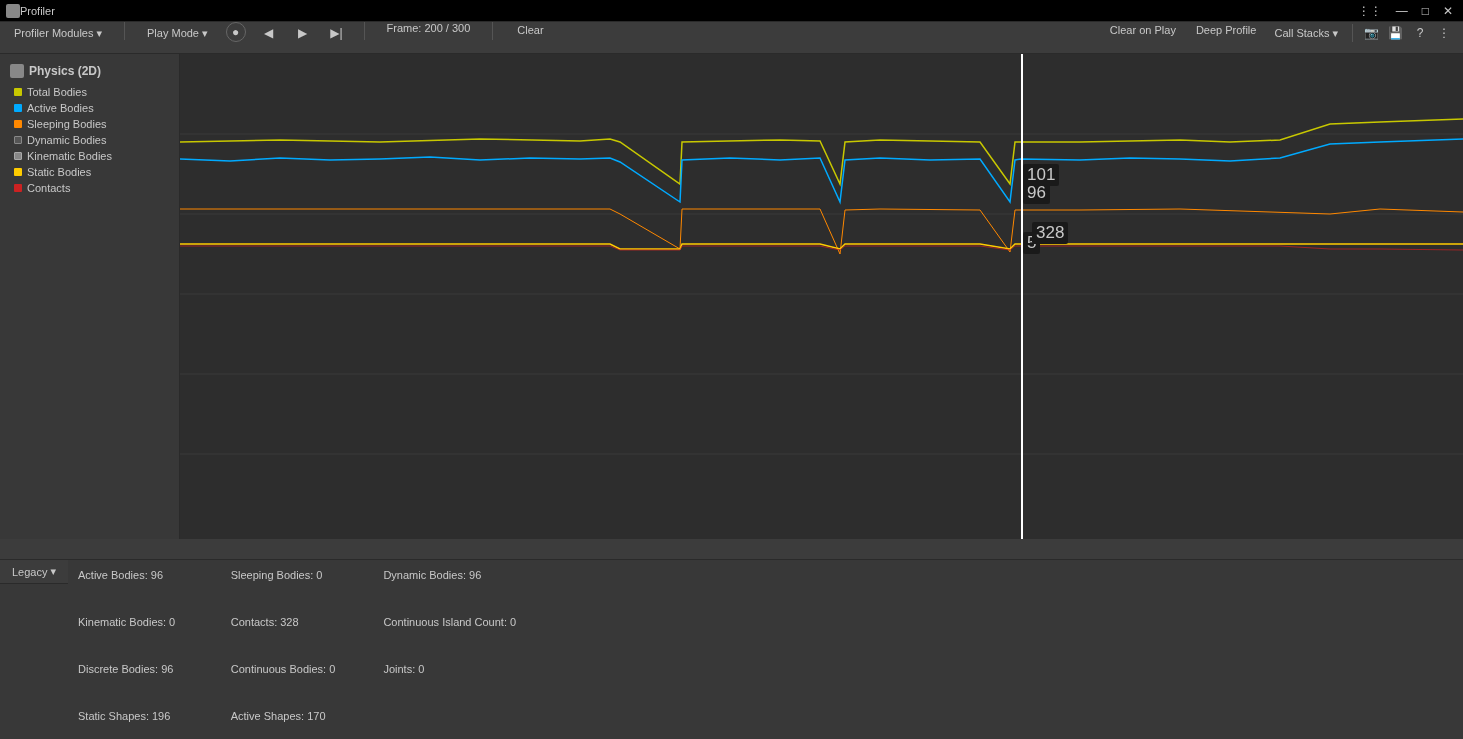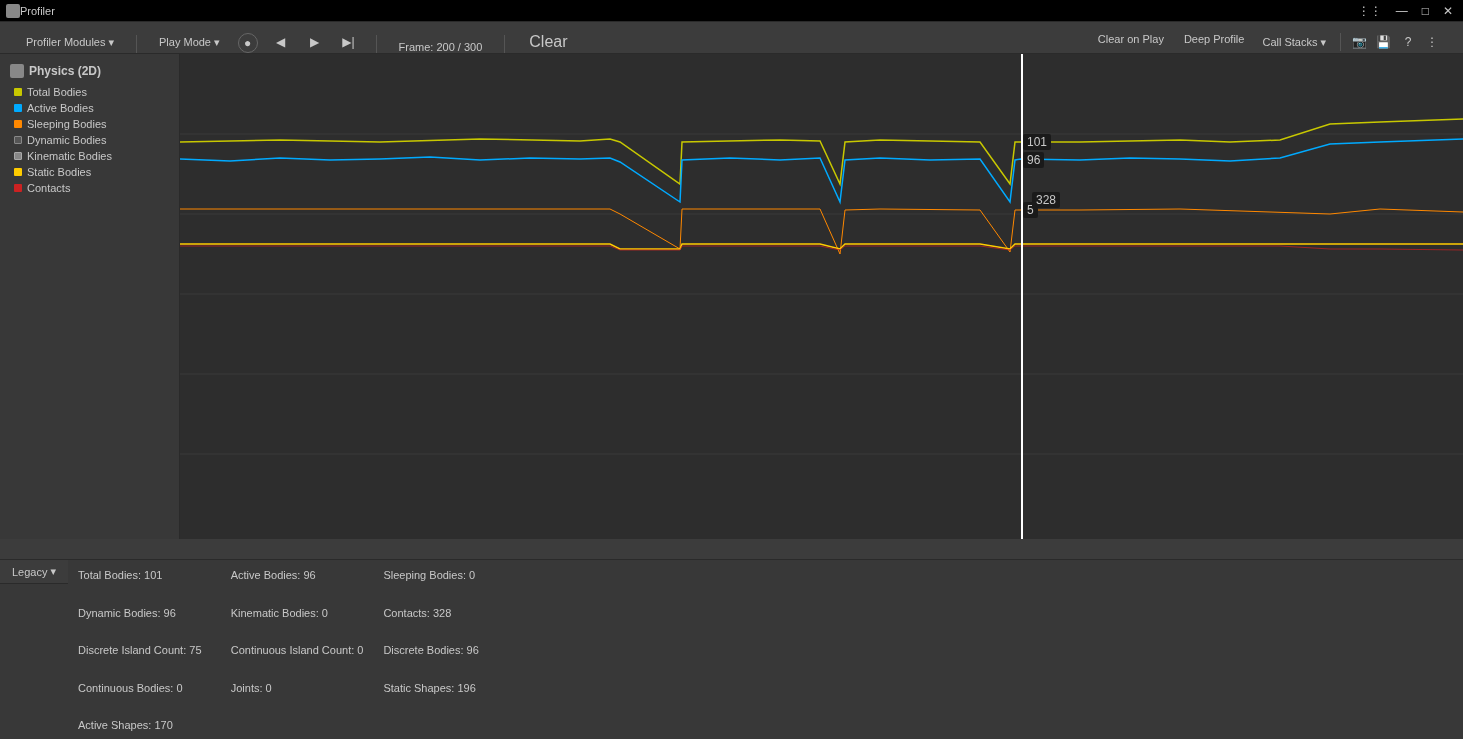--- a/index.html
+++ b/index.html
@@ -37,22 +37,22 @@
       font-size: 12px;
       cursor: pointer;
       padding: 0 4px;
     }
 
     
     .toolbar {
       background: #3c3c3c;
       height: 32px;
       display: flex;
-      align-items: flex-end;
-      padding: 0 20px;
+      align-items: flex-start;
+      padding: 0 8px;
       gap: 12px;
       border-bottom: 1px solid #2a2a2a;
     }
     .toolbar-item {
       display: flex;
       align-items: center;
       gap: 3px;
       padding: 2px 6px;
       height: 22px;
       cursor: pointer;
@@ -80,21 +80,21 @@
     .toolbar-frame {
       font-size: 11px;
       color: #c8c8c8;
       padding: 0 6px;
     }
     .toolbar-clear-btn {
       padding: 2px 8px;
       height: 22px;
       cursor: pointer;
       color: #c8c8c8;
-      font-size: 16px;
+      font-size: 11px;
       border-radius: 2px;
     }
     .toolbar-right {
       margin-left: auto;
       display: flex;
       align-items: center;
       gap: 4px;
     }
     .toolbar-right-btn {
       padding: 2px 8px;
@@ -174,23 +174,24 @@
       background: white;
       left: 841px;
     }
 
     
     .value-label {
       position: absolute;
       background: #1a1a1a;
       color: #c8c8c8;
       padding: 1px 4px;
-      font-size: 12px;
+      font-size: 17px;
       border-radius: 2px;
       white-space: nowrap;
+      margin-top: 30px;
     }
 
     
     .bottom-panel {
       height: 200px;
       background: #383838;
       border-top: 1px solid #2a2a2a;
       display: flex;
       flex-direction: row;
       margin-top: 20px;
@@ -351,27 +352,25 @@
 </div>
 
 <div class="bottom-panel">
   <div class="bottom-toolbar">
     <div class="legacy-btn">
       <span>Legacy</span>
       <span>▾</span>
     </div>
   </div>
   <div class="bottom-content">
-    <div class="stat-item">Total Bodies: 101</div>
     <div class="stat-item">Active Bodies: 96</div>
     <div class="stat-item">Sleeping Bodies: 0</div>
     <div class="stat-item">Dynamic Bodies: 96</div>
     <div class="stat-item">Kinematic Bodies: 0</div>
     <div class="stat-item">Contacts: 328</div>
-    <div class="stat-item">Discrete Island Count: 75</div>
     <div class="stat-item">Continuous Island Count: 0</div>
     <div class="stat-item">Discrete Bodies: 96</div>
     <div class="stat-item">Continuous Bodies: 0</div>
     <div class="stat-item">Joints: 0</div>
     <div class="stat-item">Static Shapes: 196</div>
     <div class="stat-item">Active Shapes: 170</div>
   </div>
 </div>
 
 </body></html>

